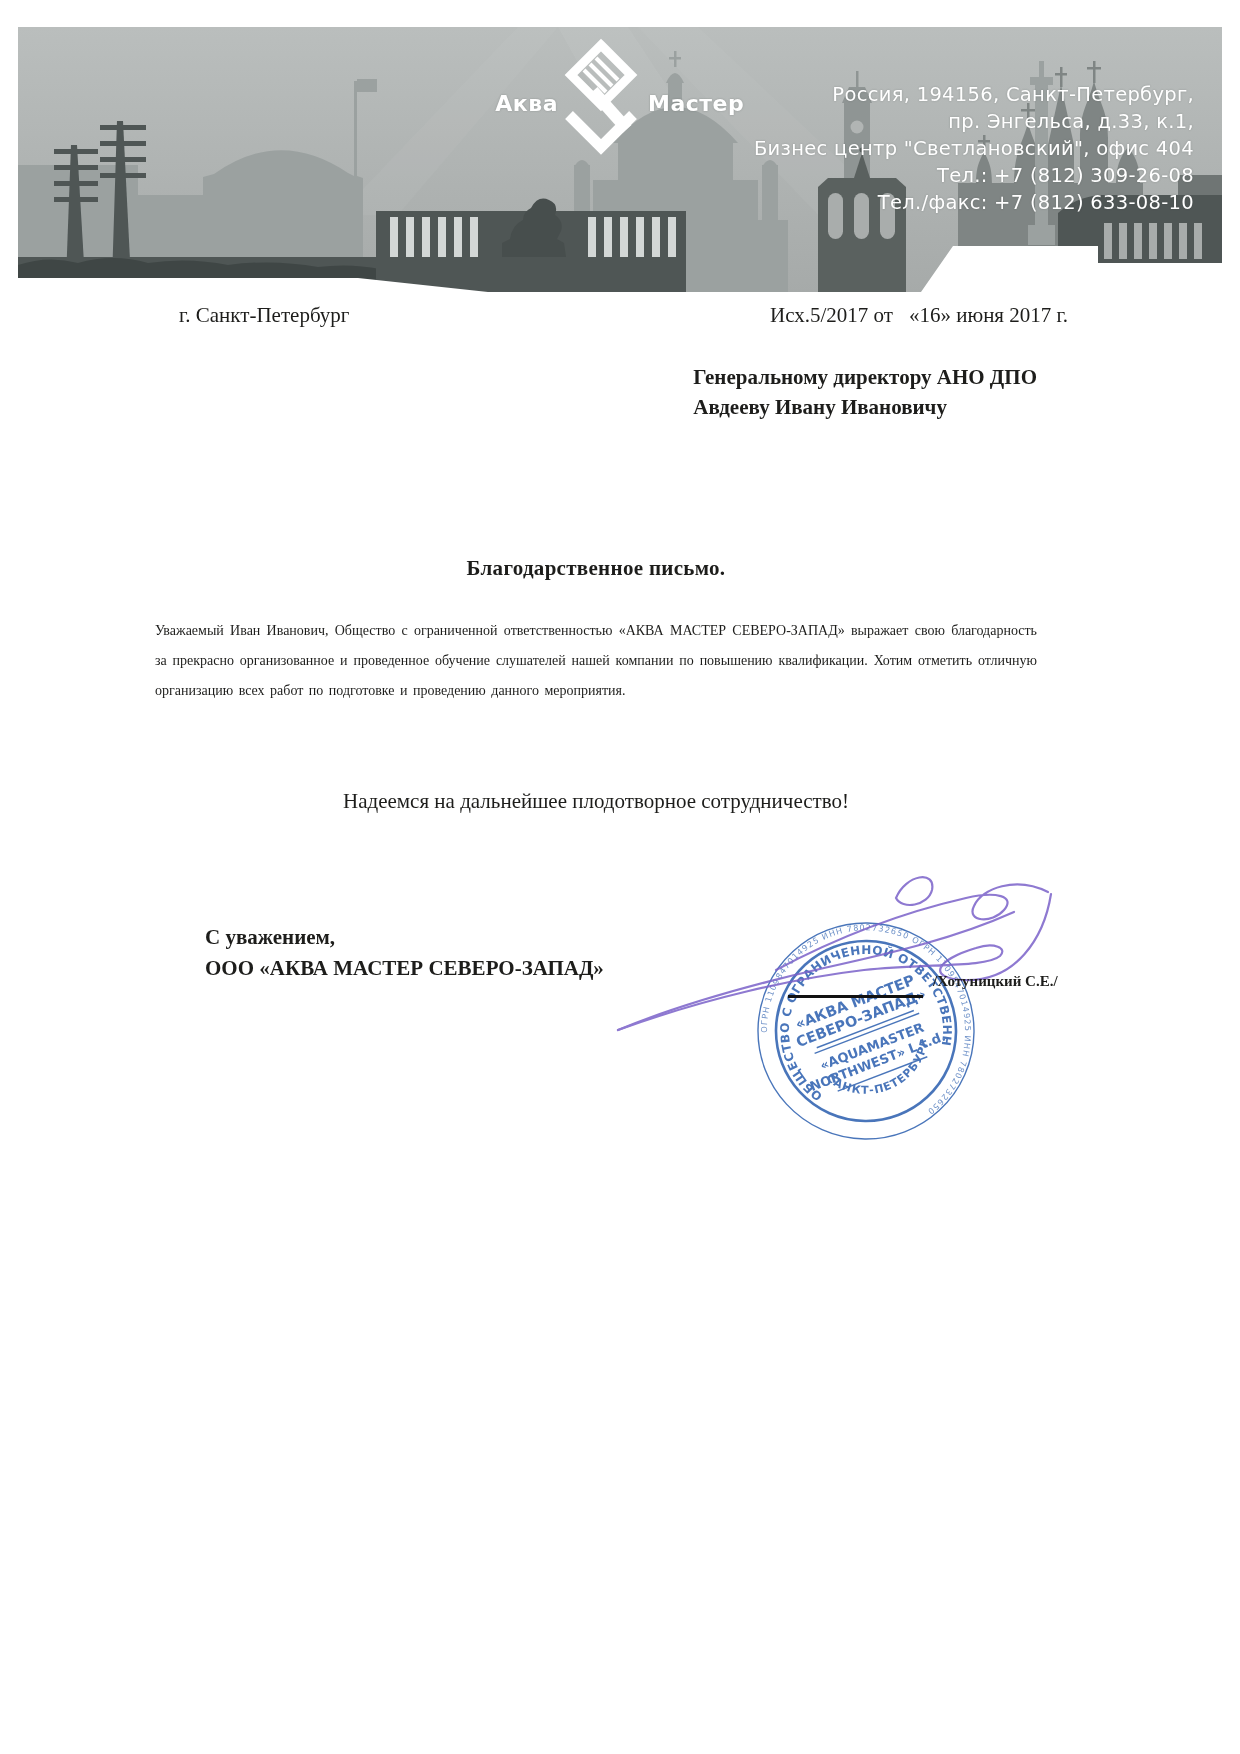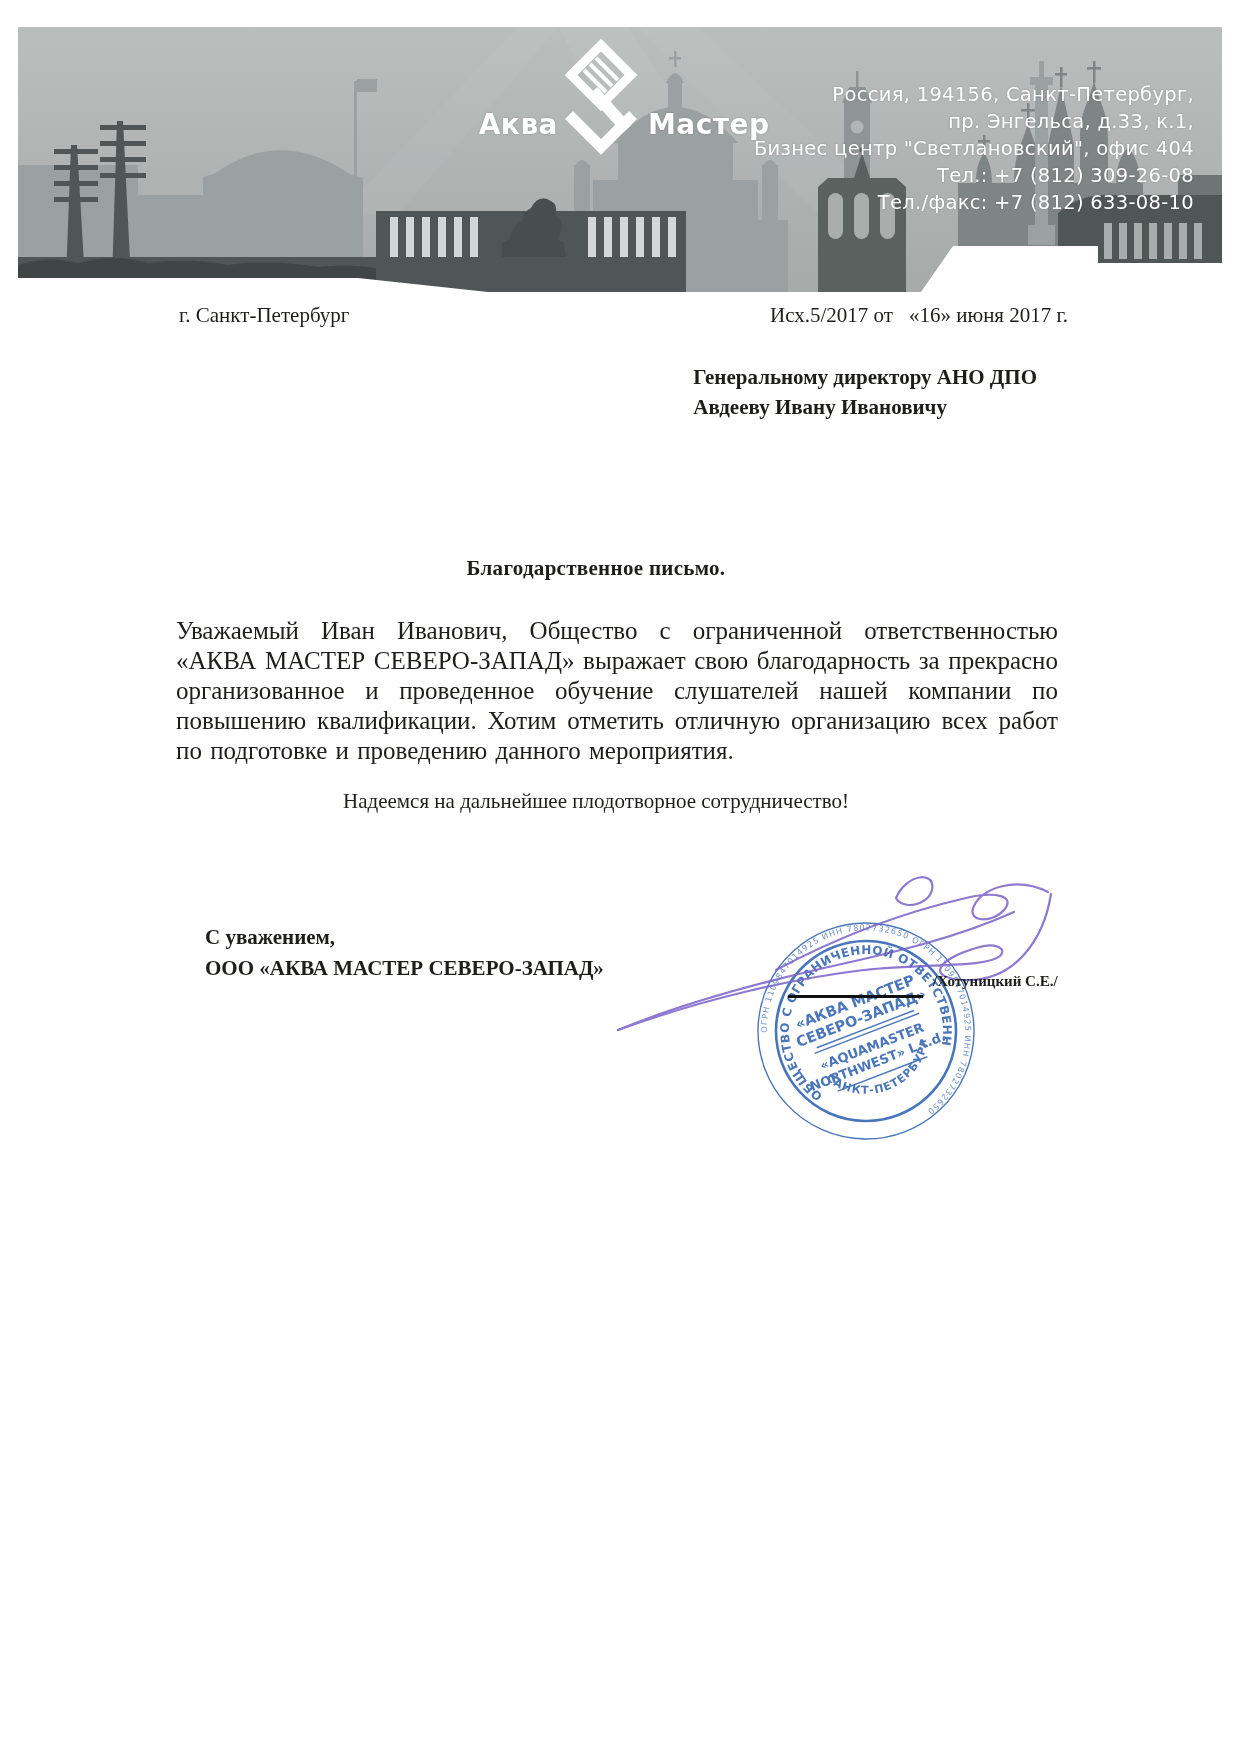--- a/index.html
+++ b/index.html
@@ -2,37 +2,37 @@
 <html><head>
 <meta charset="utf-8">
 <style>
   html,body{margin:0;padding:0;background:#ffffff;}
   .page{position:relative;width:1240px;height:1754px;background:#ffffff;overflow:hidden;
         font-family:"Liberation Serif", serif;color:#1d1d1b;}
   
   .letterhead{position:absolute;left:18px;top:25px;width:1204px;height:270px;}
   .letterhead svg.skyline{position:absolute;left:0;top:0;width:1204px;height:270px;display:block;}
   .logo-left,.logo-right{position:absolute;top:66px;color:#ffffff;font-family:"DejaVu Sans",sans-serif;
-        font-weight:bold;font-size:28px;letter-spacing:.5px;text-shadow:0 0 2px rgba(60,65,64,.35);margin-top:17px;}
+        font-weight:bold;font-size:22px;letter-spacing:.5px;text-shadow:0 0 2px rgba(60,65,64,.35);}
   .logo-left{left:420px;width:120px;text-align:right;}
   .logo-right{left:630px;}
   .emblem{position:absolute;left:545px;top:8px;}
   .hdr-address{position:absolute;right:28px;top:56px;text-align:right;color:#ffffff;
         font-family:"DejaVu Sans",sans-serif;font-size:19.5px;line-height:27px;letter-spacing:.3px;
         text-shadow:0 0 2px rgba(60,65,64,.3);}
   
   .meta-city{position:absolute;left:179px;top:303px;font-size:21px;}
   .meta-ref{position:absolute;left:770px;top:303px;font-size:21px;white-space:nowrap;}
   .meta-ref .gap{display:inline-block;width:16px;}
   .addressee{position:absolute;right:203px;top:362px;text-align:left;font-weight:bold;
         font-size:21px;line-height:30px;}
   .title{position:absolute;left:155px;top:556px;width:882px;text-align:center;font-weight:bold;
         font-size:21px;letter-spacing:.3px;}
-  .body-par{position:absolute;left:155px;top:616px;width:882px;font-size:25px;line-height:30px;
-        text-align:justify;word-spacing:2px;margin-left:21px;}
+  .body-par{position:absolute;left:155px;top:616px;width:882px;font-size:14px;line-height:30px;
+        text-align:justify;word-spacing:2px;}
   .closing{position:absolute;left:155px;top:789px;width:882px;text-align:center;font-size:21px;}
   .sig-block{position:absolute;left:205px;top:910px;font-weight:bold;font-size:21px;line-height:31px;z-index:6;margin-top:12px;}
   .sig-name{position:absolute;left:933px;top:973px;font-weight:bold;font-size:15px;white-space:nowrap;z-index:6;}
   .sig-rule{position:absolute;left:788px;top:995px;width:135px;height:3px;background:#111;z-index:5;}
   
   .stamp{position:absolute;left:736px;top:901px;z-index:3;}
   .autograph{position:absolute;left:596px;top:838px;z-index:4;}
 </style>
 </head>
 <body>

